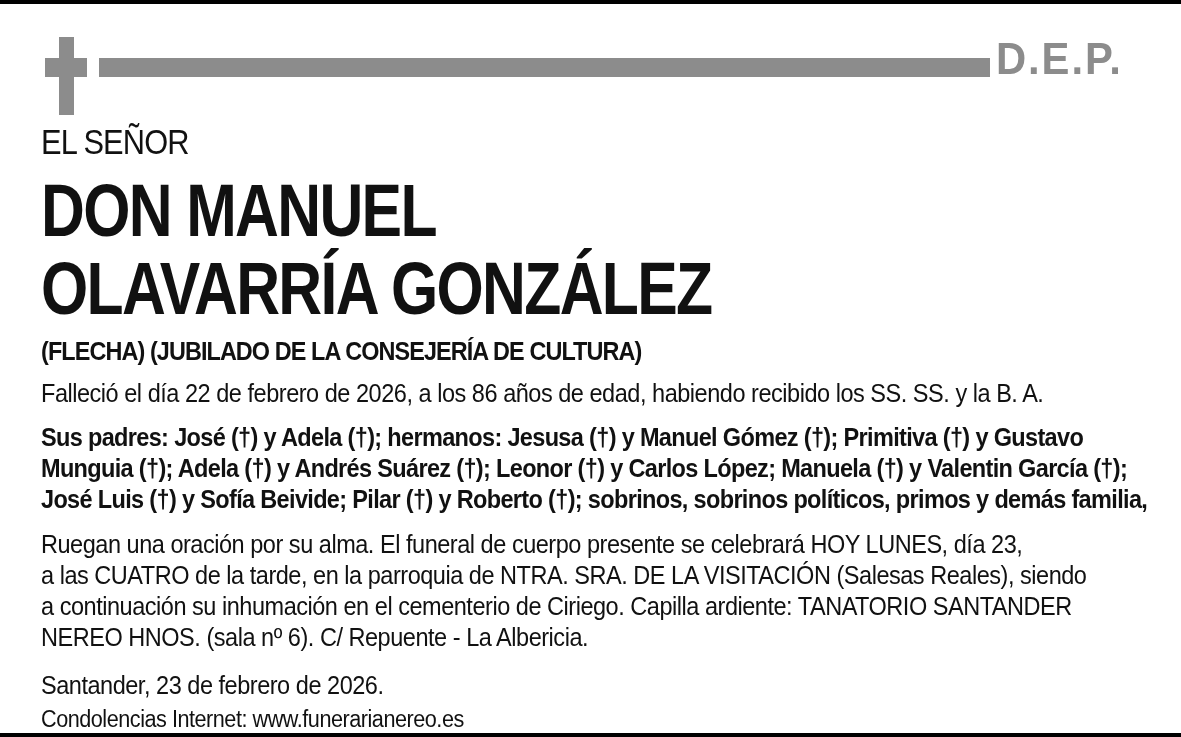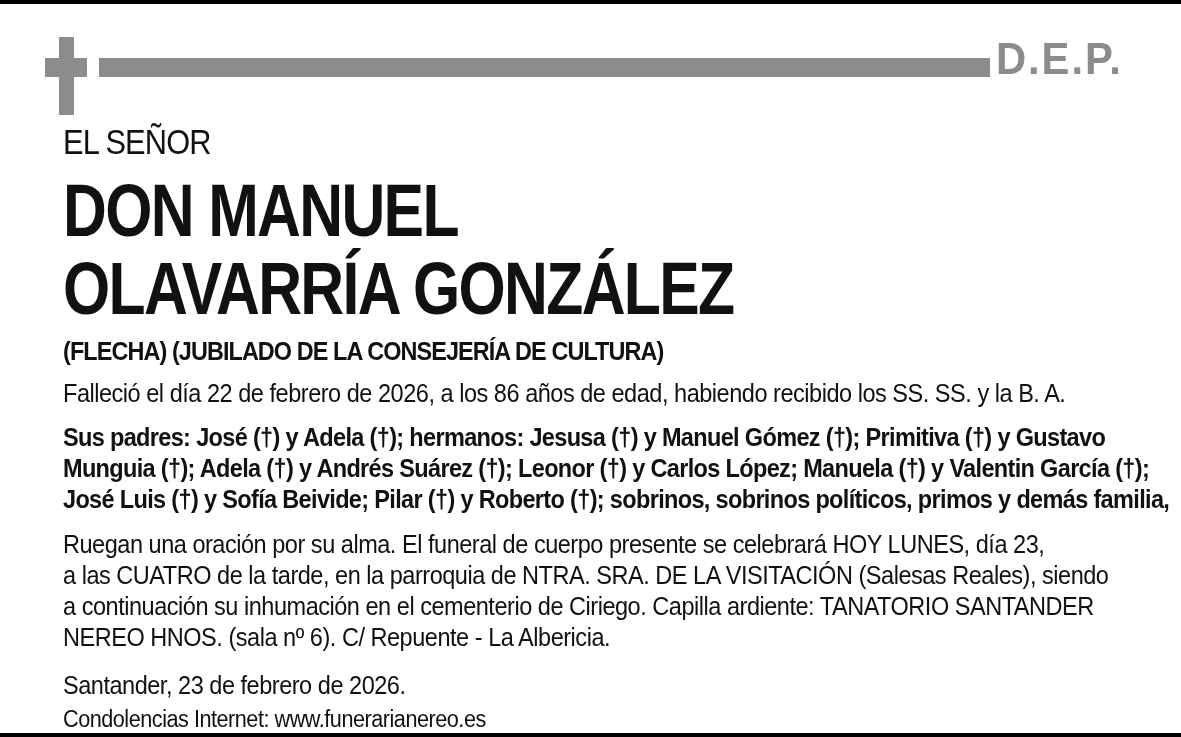--- a/index.html
+++ b/index.html
@@ -60,21 +60,21 @@
     font-weight: 700;
     letter-spacing: 2px;
     color: #8c8c8c;
     transform: scaleX(0.95);
     transform-origin: left top;
     white-space: nowrap;
   }
   
   .content {
     position: absolute;
-    left: 63px;
+    left: 41px;
     top: 118px;
     width: 1090px;
   }
   .honorific {
     font-size: 35px;
     font-weight: 400;
     letter-spacing: -1px;
     transform: scaleX(0.88);
     transform-origin: left top;
     white-space: nowrap;

